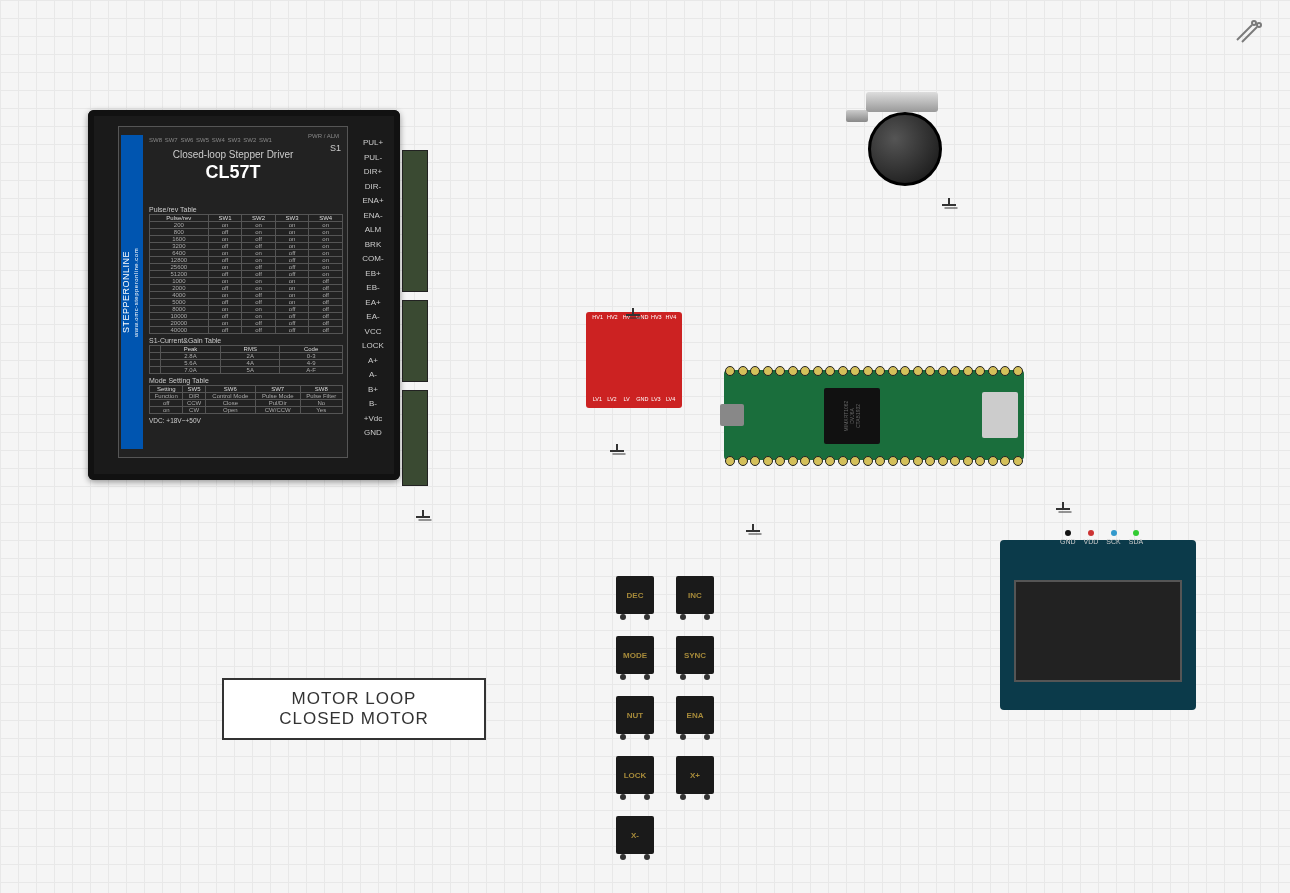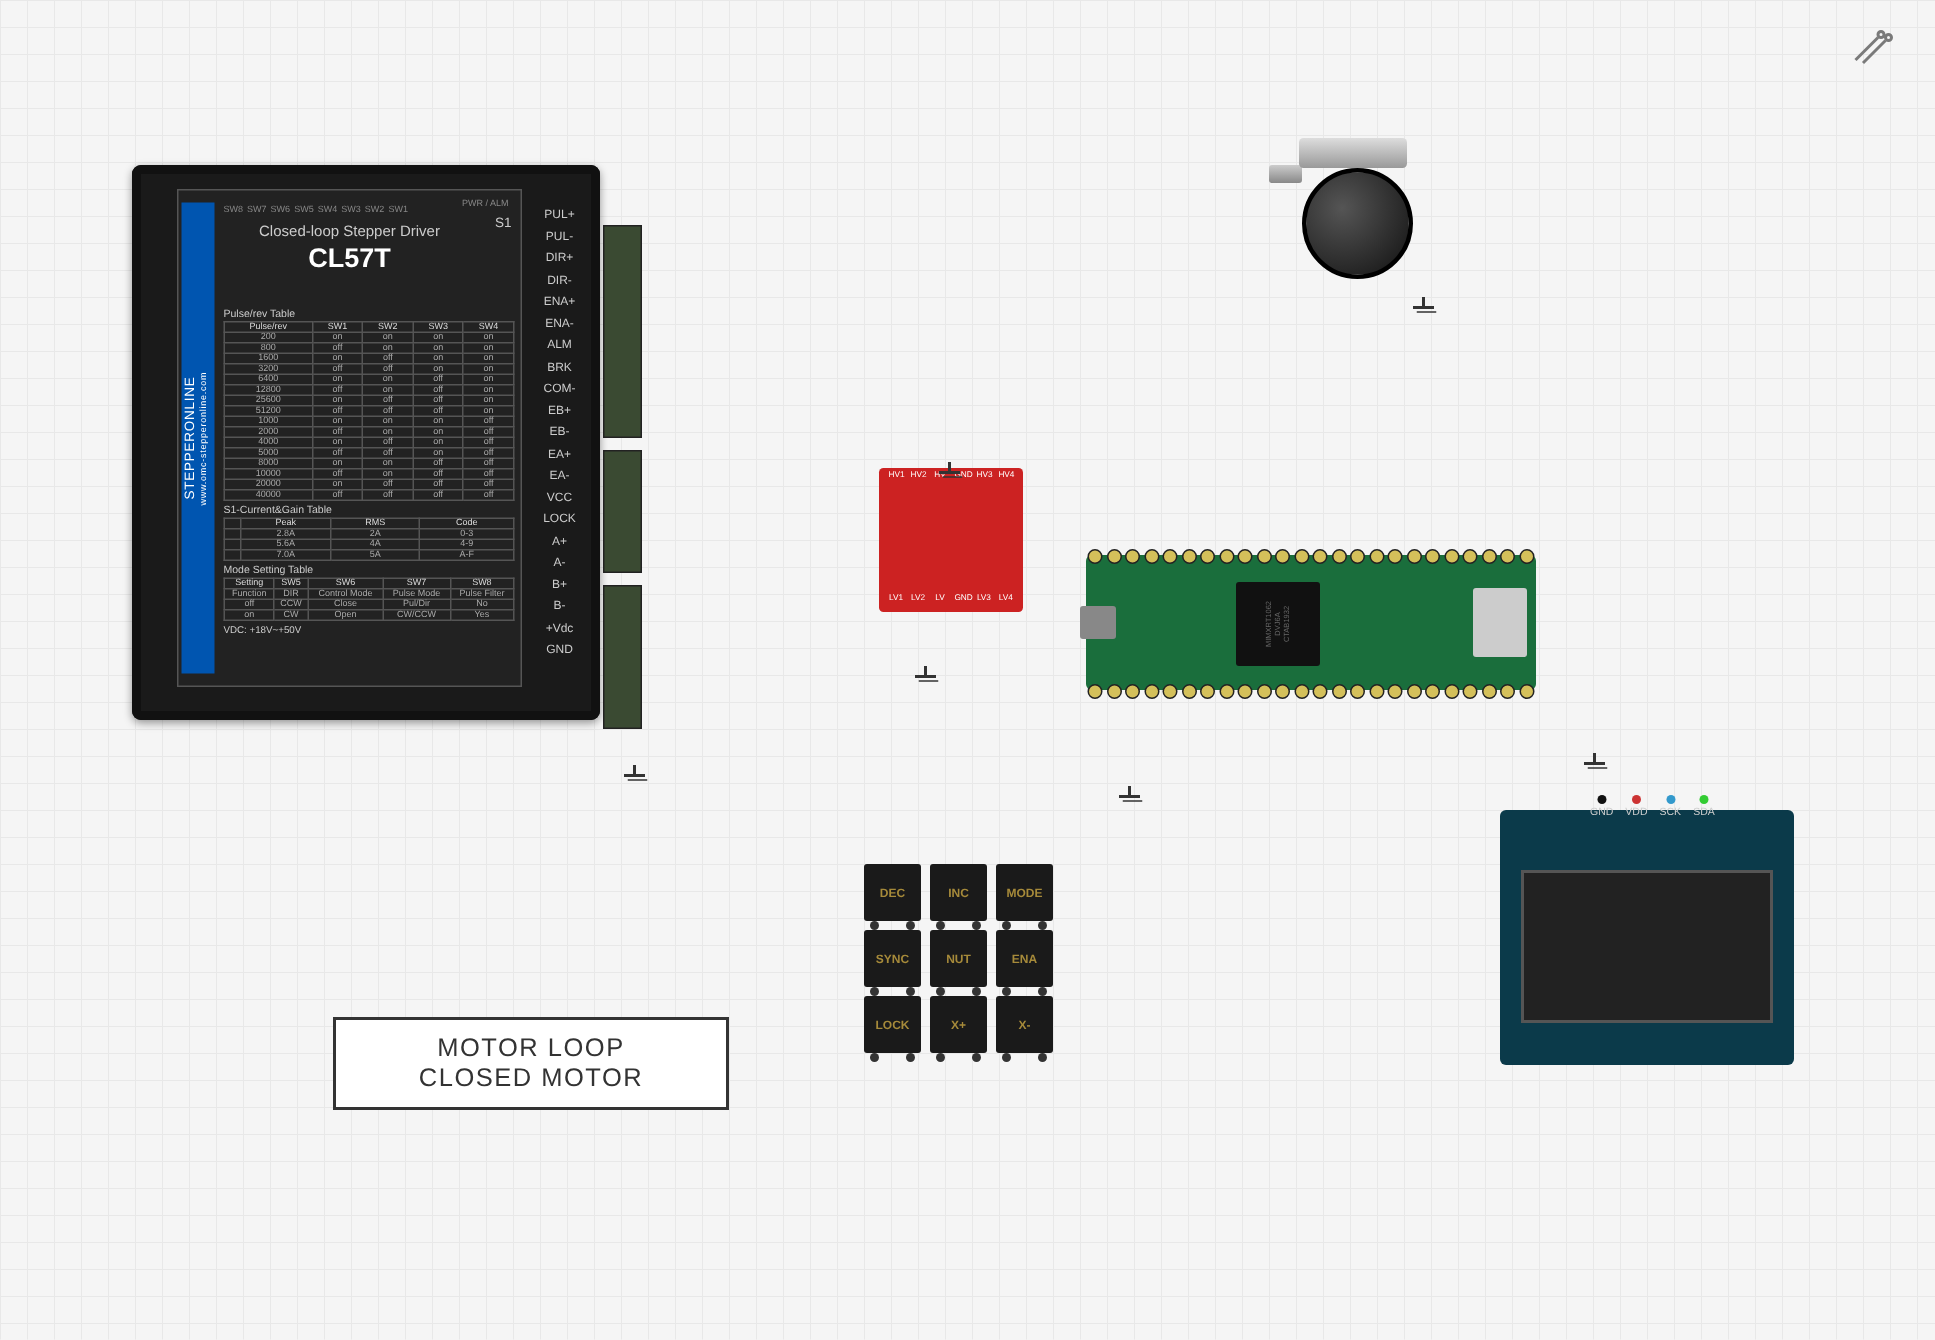--- a/index.html
+++ b/index.html
@@ -16,21 +16,21 @@
 .pwr{position:absolute;top:6px;right:8px;color:#888;font-size:6px}
 .table-sec{position:absolute;left:30px;top:76px;right:4px;color:#aaa;font-size:6.5px}
 .table-sec .hdr{color:#ccc;font-size:7px;margin:3px 0 1px}
 .table-sec table{border-collapse:collapse;width:100%}
 .table-sec td{border:1px solid #555;padding:0 1px;text-align:center;font-size:6px;color:#aaa}
 .pins{position:absolute;right:2px;top:26px;width:46px;color:#ccc;font-size:8px;text-align:center}
 .pins div{height:14.5px;line-height:14.5px;padding-right:4px}
 .terminals{position:absolute;right:-28px;top:40px;width:26px;display:flex;flex-direction:column}
 .terminals .blk{height:140px;background:#3a4a32;border:1px solid #222;margin-bottom:8px}
 .motor-box{position:absolute;left:222px;top:678px;width:260px;height:58px;border:2.5px solid #333;background:#fff;display:flex;flex-direction:column;align-items:center;justify-content:center;font-size:17px;letter-spacing:1px;color:#333}
-.keypad{position:absolute;left:576px;top:576px;width:130px;display:flex;flex-wrap:wrap;gap:6px}
+.keypad{position:absolute;left:616px;top:576px;width:130px;display:flex;flex-wrap:wrap;gap:22px}
 .key{width:38px;height:38px;background:#1a1a1a;border-radius:2px;display:flex;align-items:center;justify-content:center;font-size:8px;color:#a68a3a;font-weight:600;position:relative}
 .key .dot{position:absolute;bottom:-6px;width:6px;height:6px;border-radius:50%;background:#333}
 .key .dot.l{left:4px}.key .dot.r{right:4px}
 .mcu{position:absolute;left:724px;top:370px;width:300px;height:90px;background:#1a6e3c;border-radius:4px}
 .mcu-chip{position:absolute;left:100px;top:18px;width:56px;height:56px;background:#111;border-radius:2px;color:#666;font-size:5px;display:flex;flex-direction:column;align-items:center;justify-content:center;transform:rotate(-90deg)}
 .mcu-usb{position:absolute;left:-4px;top:34px;width:24px;height:22px;background:#888;border-radius:2px}
 .mcu-sd{position:absolute;right:6px;top:22px;width:36px;height:46px;background:#ccc;border-radius:2px}
 .mcu-pins{position:absolute;left:0;right:0;height:8px;display:flex;justify-content:space-around}
 .mcu-pins.t{top:-4px}.mcu-pins.b{bottom:-4px}
 .mcu-pins span{width:8px;height:8px;border-radius:50%;background:#d4c05a;border:1px solid #222}

